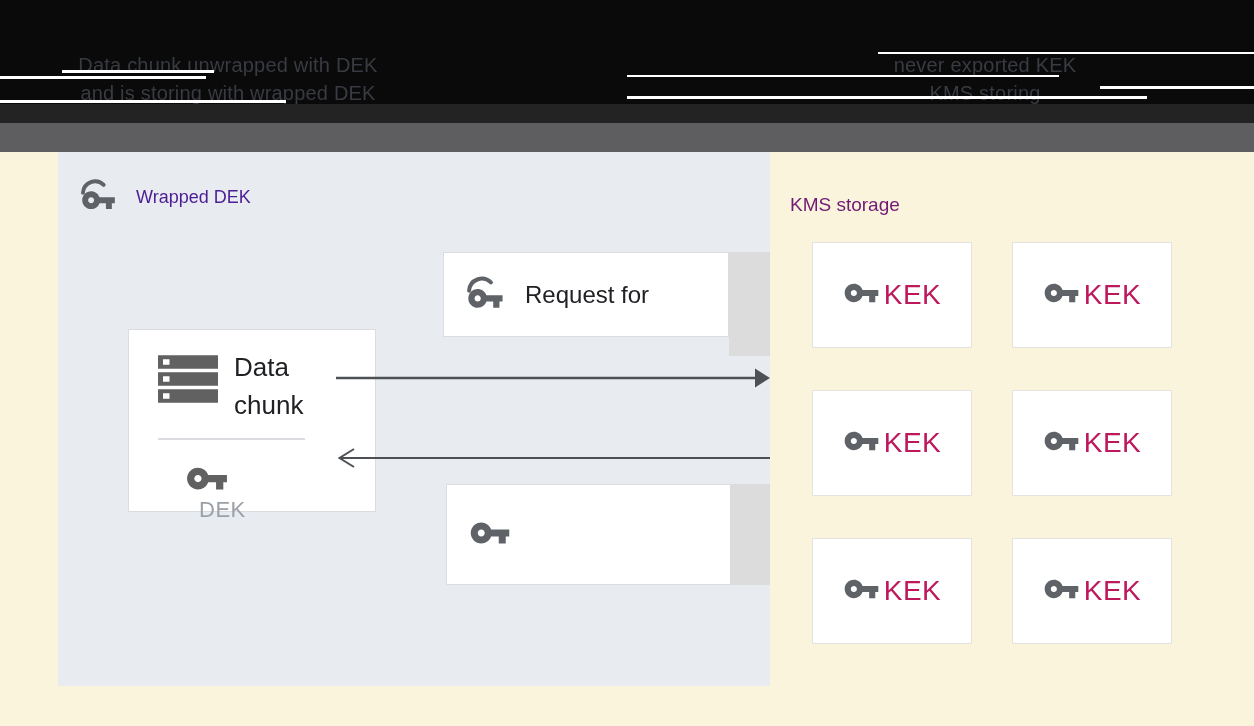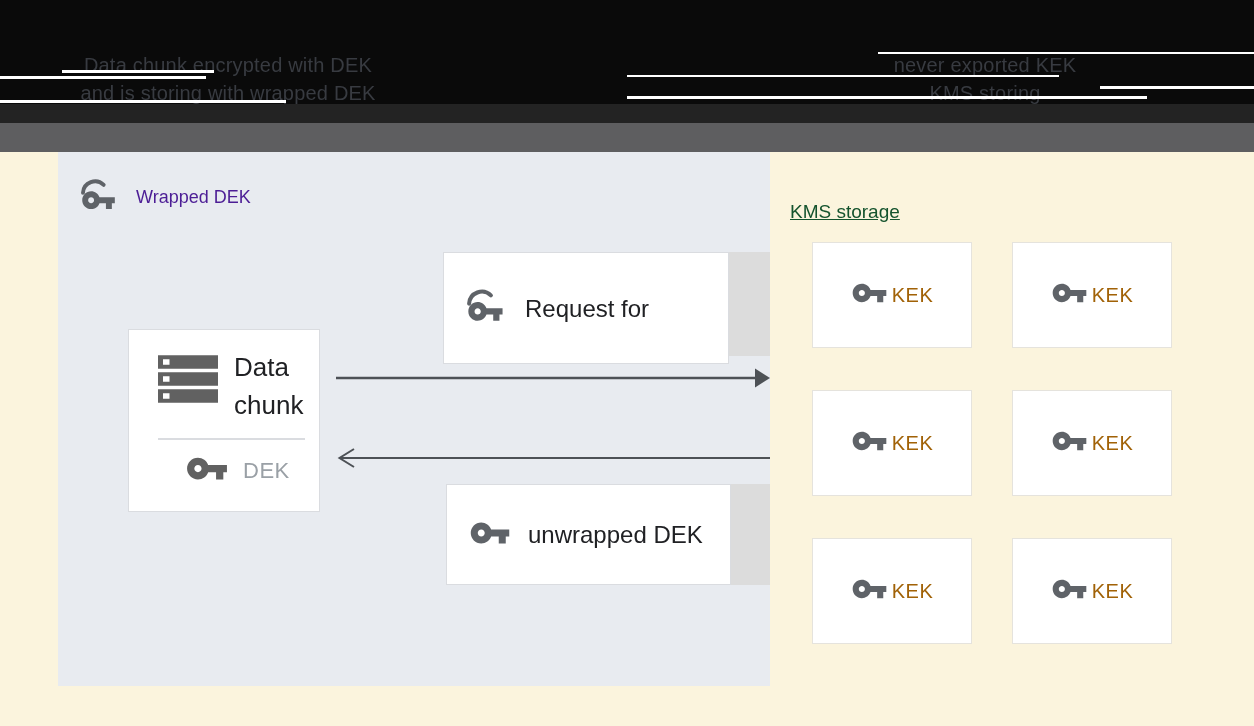--- a/index.html
+++ b/index.html
@@ -23,56 +23,56 @@
   .st7{left:1100px;top:86px;width:154px;height:3px;}
 
   .graybar{position:absolute;left:0;top:123px;width:1254px;height:29px;background:#5e5e60;}
 
   
   .panel{position:absolute;left:58px;top:152px;width:712px;height:534px;background:#e8ebf0;}
   .panel-header{position:absolute;left:22px;top:25px;display:flex;align-items:center;}
   .panel-header .lbl{margin-left:16px;font-size:18px;color:#4c1d95;}
 
   .whitebox{position:absolute;background:#ffffff;border:1px solid #dadce0;box-sizing:border-box;}
-  .datachunk{left:70px;top:177px;width:192px;height:183px;}
+  .datachunk{left:70px;top:177px;width:248px;height:183px;}
   .dc-titlerow{position:absolute;left:29px;top:24px;display:flex;align-items:flex-start;}
   .dc-title{margin-left:16px;width:92px;font-size:26px;line-height:38px;color:#202124;margin-top:-6px;}
   .dc-divider{position:absolute;left:29px;top:108px;width:147px;height:2px;background:#dadce0;}
-  .dc-dekrow{position:absolute;left:56px;top:124px;display:flex;align-items:center;}
+  .dc-dekrow{position:absolute;left:56px;top:134px;display:flex;align-items:flex-start;flex-direction:column;}
   .dc-dekrow .dek-lbl{margin-left:14px;font-size:22px;color:#9aa0a6;letter-spacing:0.5px;}
 
-  .reqbox{left:385px;top:100px;width:286px;height:112px;}
+  .reqbox{left:385px;top:100px;width:286px;height:85px;}
   .retbox{left:388px;top:332px;width:285px;height:101px;}
   .msg-inner{position:absolute;left:0;top:0;width:100%;height:100%;display:flex;align-items:center;}
   .msg-icon{margin-left:22px;flex:0 0 auto;}
   .msg-text{margin-left:17px;font-size:24px;line-height:29px;color:#202124;}
   .msg-text span{display:block;}
 
   .strip{position:absolute;background:#dcdcdc;}
   .strip-req{left:671px;top:100px;width:41px;height:104px;}
   .strip-ret{left:673px;top:332px;width:39px;height:101px;}
 
   .arrows{position:absolute;left:0;top:0;pointer-events:none;}
 
   
-  .kms-label{position:absolute;left:790px;top:201px;font-size:19px;color:#14532d;text-decoration:underline;}
+  .kms-label{position:absolute;left:790px;top:194px;font-size:19px;color:#701a75;}
   .kek{position:absolute;width:160px;height:106px;background:#ffffff;border:1px solid #e5e3dd;box-sizing:border-box;display:flex;align-items:center;justify-content:center;}
-  .kek .kek-lbl{margin-left:4px;font-size:20px;color:#a16207;letter-spacing:0.5px;}
+  .kek .kek-lbl{margin-left:4px;font-size:28px;color:#be185d;letter-spacing:0.5px;}
   .kek.c0{left:812px;} .kek.c1{left:1012px;}
   .kek.r0{top:242px;} .kek.r1{top:390px;} .kek.r2{top:538px;}
 </style>
 </head>
 <body>
 
 <div class="stage">
 
   <div class="banner">
     <div class="banner-lower"></div>
     <div class="caption caption-left">
-      <span>Data chunk encrypted with DEK</span>
+      <span>Data chunk unwrapped with DEK</span>
       <span>and is storing with wrapped DEK</span>
     </div>
     <div class="caption caption-right">
       <span>never exported KEK</span>
       <span>KMS storing</span>
     </div>
     <div class="stripe st1"></div>
     <div class="stripe st2"></div>
     <div class="stripe st3"></div>
     <div class="stripe st4"></div>
@@ -150,21 +150,20 @@
     <div class="whitebox retbox">
       <div class="msg-inner">
         <span class="msg-icon">
           <svg width="42" height="30" viewBox="0 0 24 17">
             <g transform="translate(0,-3.5)">
               <path fill="#5f6368" d="M12.65 10C11.83 7.67 9.61 6 7 6c-3.31 0-6 2.69-6 6s2.69 6 6 6c2.61 0 4.83-1.67 5.65-4H17v4h4v-4h2v-4H12.65zM7 14c-1.1 0-2-.9-2-2s.9-2 2-2 2 .9 2 2-.9 2-2 2z"></path>
             </g>
           </svg>
         </span>
         <div class="msg-text">
-          <span>unwrapped DEK</span>
         </div>
       </div>
     </div>
 
     <svg class="arrows" width="716" height="534" viewBox="0 0 716 534">
       <line x1="278" y1="226" x2="700" y2="226" stroke="#4d5156" stroke-width="2.5"></line>
       <path d="M697 216.5 L712 226 L697 235.5 Z" fill="#4d5156"></path>
       <line x1="282" y1="306" x2="712" y2="306" stroke="#4d5156" stroke-width="2"></line>
       <path d="M296 297 L281.5 306 L296 315" fill="none" stroke="#4d5156" stroke-width="2"></path>
     </svg>

